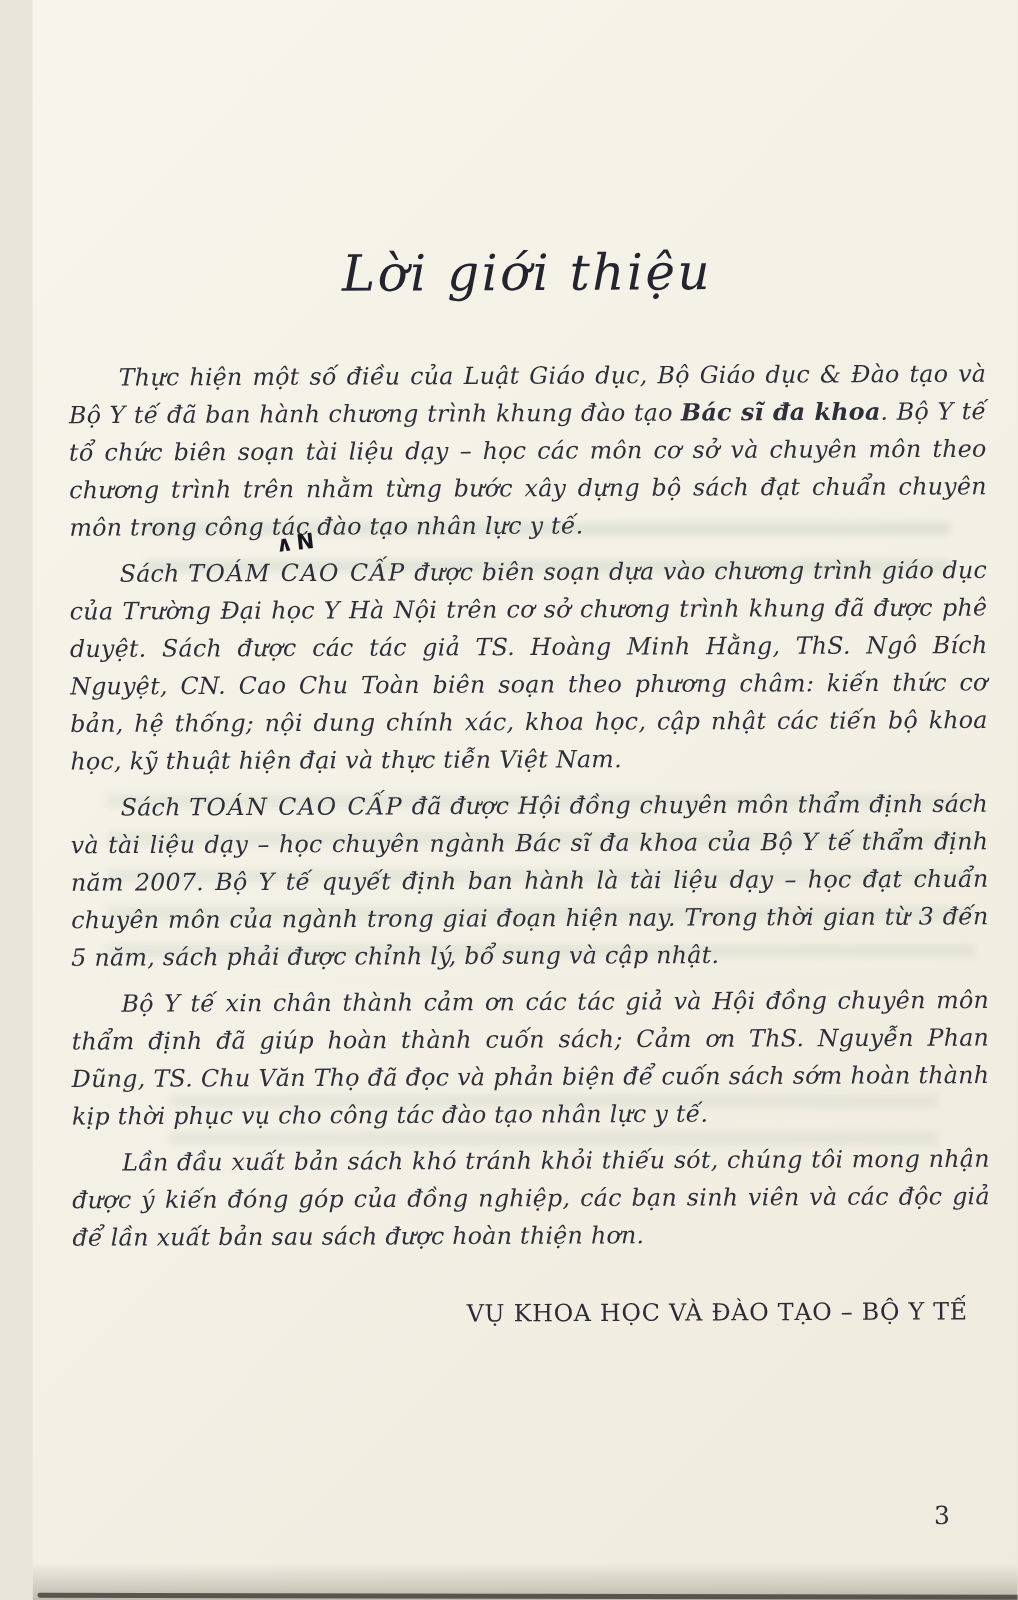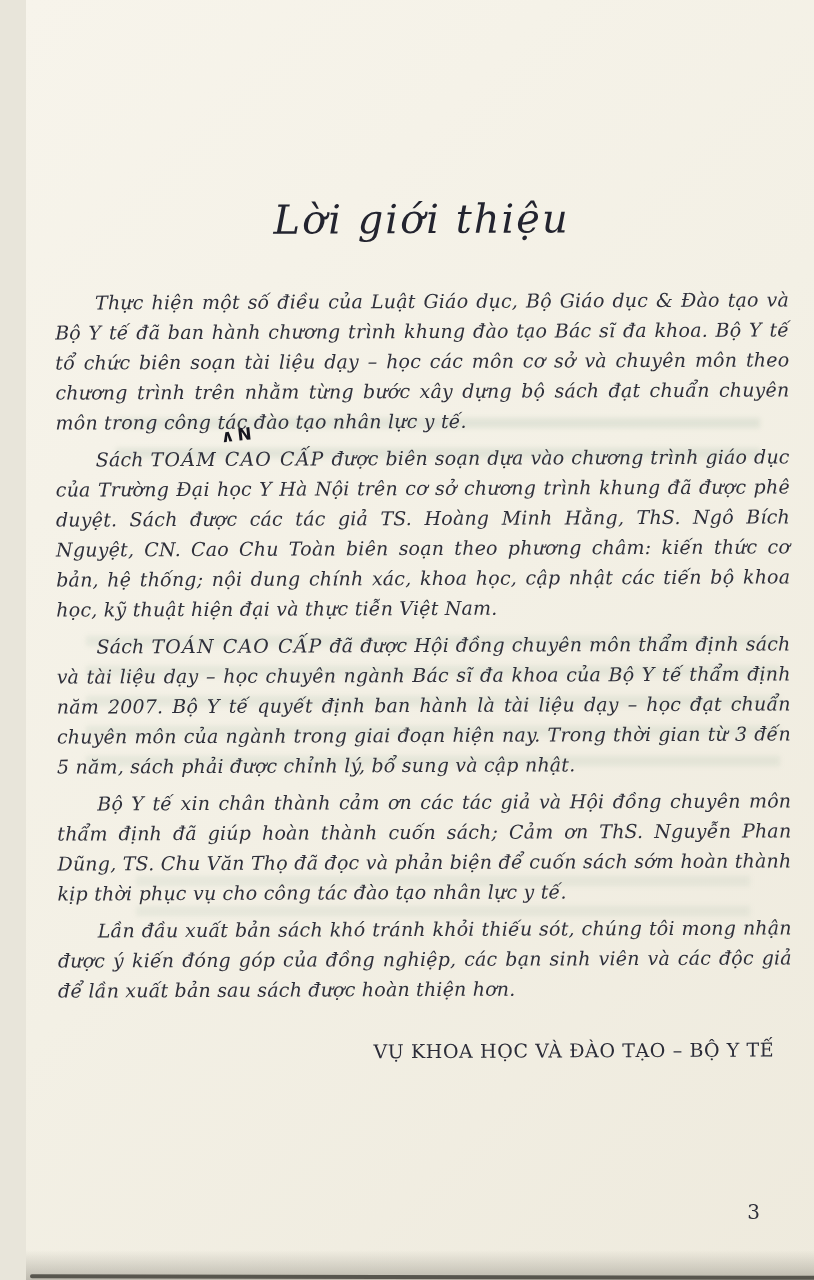--- a/index.html
+++ b/index.html
@@ -36,21 +36,21 @@
   .body-para {
     margin: 0 0 7px 0;
     font-style: italic;
     font-size: 19px;
     line-height: 30px;
     text-align: justify;
     text-indent: 40px;
     letter-spacing: 0.2px;
   }
   .seg-normal { }
-  .seg-bold { font-weight: normal; }
+  .seg-bold { font-weight: bold; }
   .seg-caps { letter-spacing: 1.2px; }
   .seg-annotated { position: relative; }
   .handwritten-note {
     position: absolute;
     top: -26px;
     left: 30px;
     font-family: "DejaVu Sans", sans-serif;
     font-style: normal;
     font-weight: bold;
     font-size: 17px;

